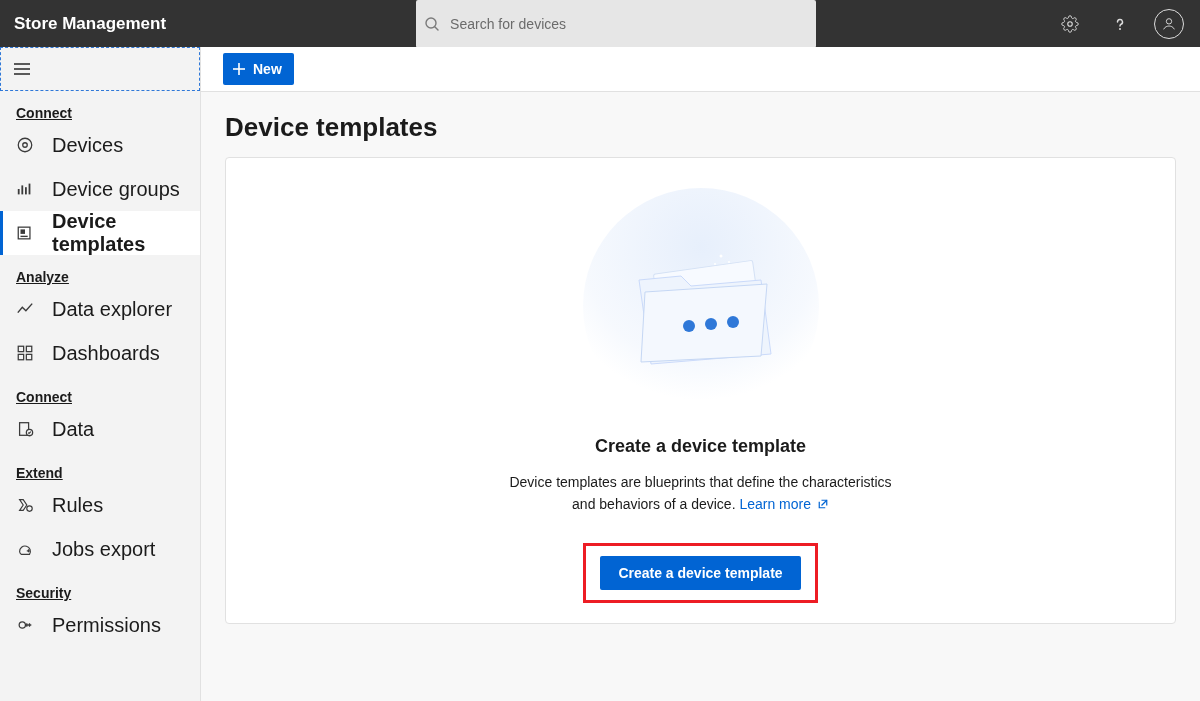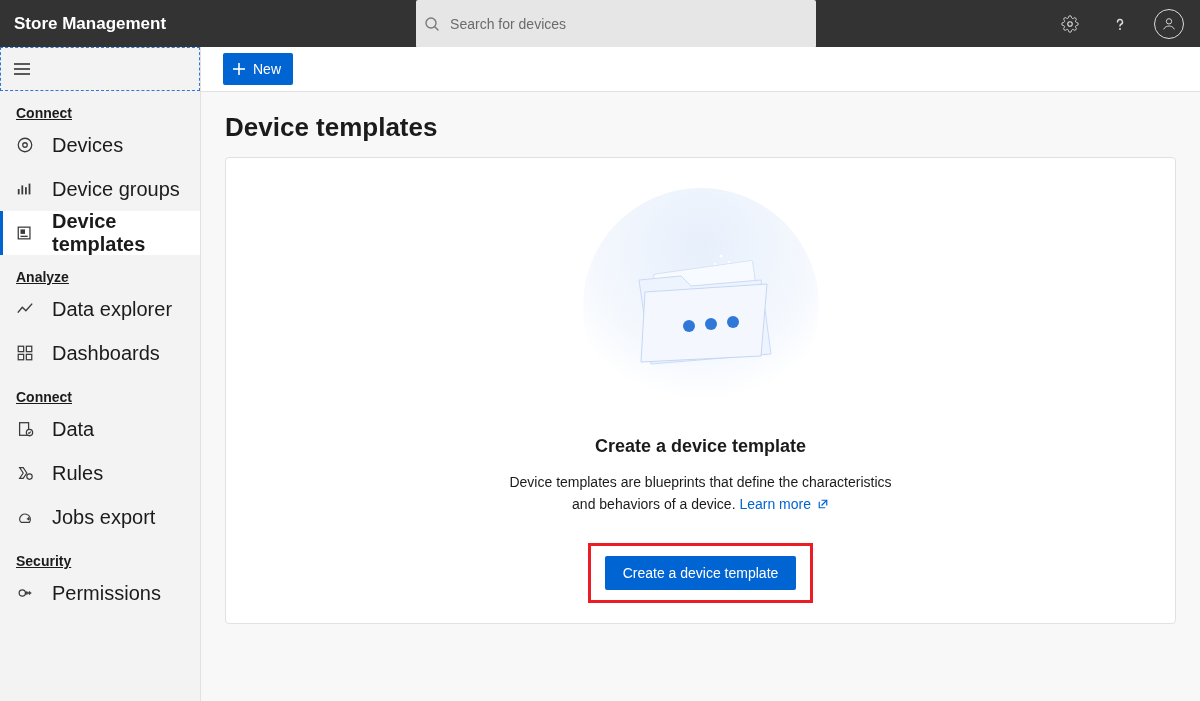--- a/index.html
+++ b/index.html
@@ -45,21 +45,21 @@
   .ham{height:44px;display:flex;align-items:center;padding:0 12px;border:1px dashed #2f78d8;box-sizing:border-box;}
   .ham svg{color:#333;}
   .sb-section{padding:14px 16px 2px;font-size:14px;font-weight:600;color:var(--text);text-decoration:underline;}
   .sb-item{display:flex;align-items:center;height:44px;padding:0 16px;gap:18px;color:var(--text);font-size:20px;cursor:pointer;}
   .sb-item .sb-ico{width:18px;height:18px;color:#3b3b3b;display:flex;align-items:center;justify-content:center;}
   .sb-item.active{background:#ffffff;font-weight:600;position:relative;}
   .sb-item.active::before{content:"";position:absolute;left:0;top:0;bottom:0;width:3px;background:var(--primary);}
 
   
   .toolbar{height:44px;border-bottom:1px solid var(--sidebar-border);display:flex;align-items:center;padding:0 22px;background:#fff;}
-  .btn-primary{background:var(--primary);color:#fff;border:none;height:32px;padding:0 12px 0 8px;border-radius:2px;font-size:14px;display:flex;align-items:center;gap:6px;cursor:pointer;}
+  .btn-primary{background:var(--primary);color:#fff;border:none;height:32px;padding:0 12px 0 8px;border-radius:2px;font-size:14px;display:flex;align-items:center;gap:6px;cursor:pointer;font-weight:bold;}
   .btn-primary svg{color:#fff;}
   .btn-primary.lg{height:34px;padding:0 18px;}
 
   
   .page{flex:1;overflow:auto;background:var(--body-bg);}
   .page-inner{padding:20px 24px 30px;}
   .page-title{font-size:26px;font-weight:600;margin:0 0 14px;}
   .card{background:var(--card-bg);border:1px solid var(--sidebar-border);border-radius:4px;min-height:430px;display:flex;flex-direction:column;align-items:center;justify-content:flex-start;padding:30px 20px 20px;box-sizing:border-box;}
   .hero{width:272px;height:236px;position:relative;display:flex;align-items:center;justify-content:center;}
   .hero .ring{position:absolute;inset:0;margin:auto;width:236px;height:236px;border-radius:50%;
@@ -188,20 +188,21 @@
       <span class="sb-ico">
           <svg width="18" height="18" viewBox="0 0 20 20" fill="none">
             <rect x="4" y="3" width="10" height="14" stroke="currentColor" stroke-width="1.4"></rect>
             <circle cx="15" cy="14" r="3.5" stroke="currentColor" stroke-width="1.4" fill="var(--sidebar-bg)"></circle>
             <path d="M13.5 14l1 1 2-2" stroke="currentColor" stroke-width="1.2"></path>
           </svg>
         </span>
       <span>Data</span>
     </div>
 
+    <div class="sb-section">Extend</div>
     <div class="sb-item">
       <span class="sb-ico">
           <svg width="18" height="18" viewBox="0 0 20 20" fill="none">
             <path d="M4 4h4l4 6-4 6H4l4-6-4-6z" stroke="currentColor" stroke-width="1.3"></path>
             <circle cx="15" cy="14" r="3" stroke="currentColor" stroke-width="1.3"></circle>
           </svg>
         </span>
       <span>Rules</span>
     </div>
     <div class="sb-item">

